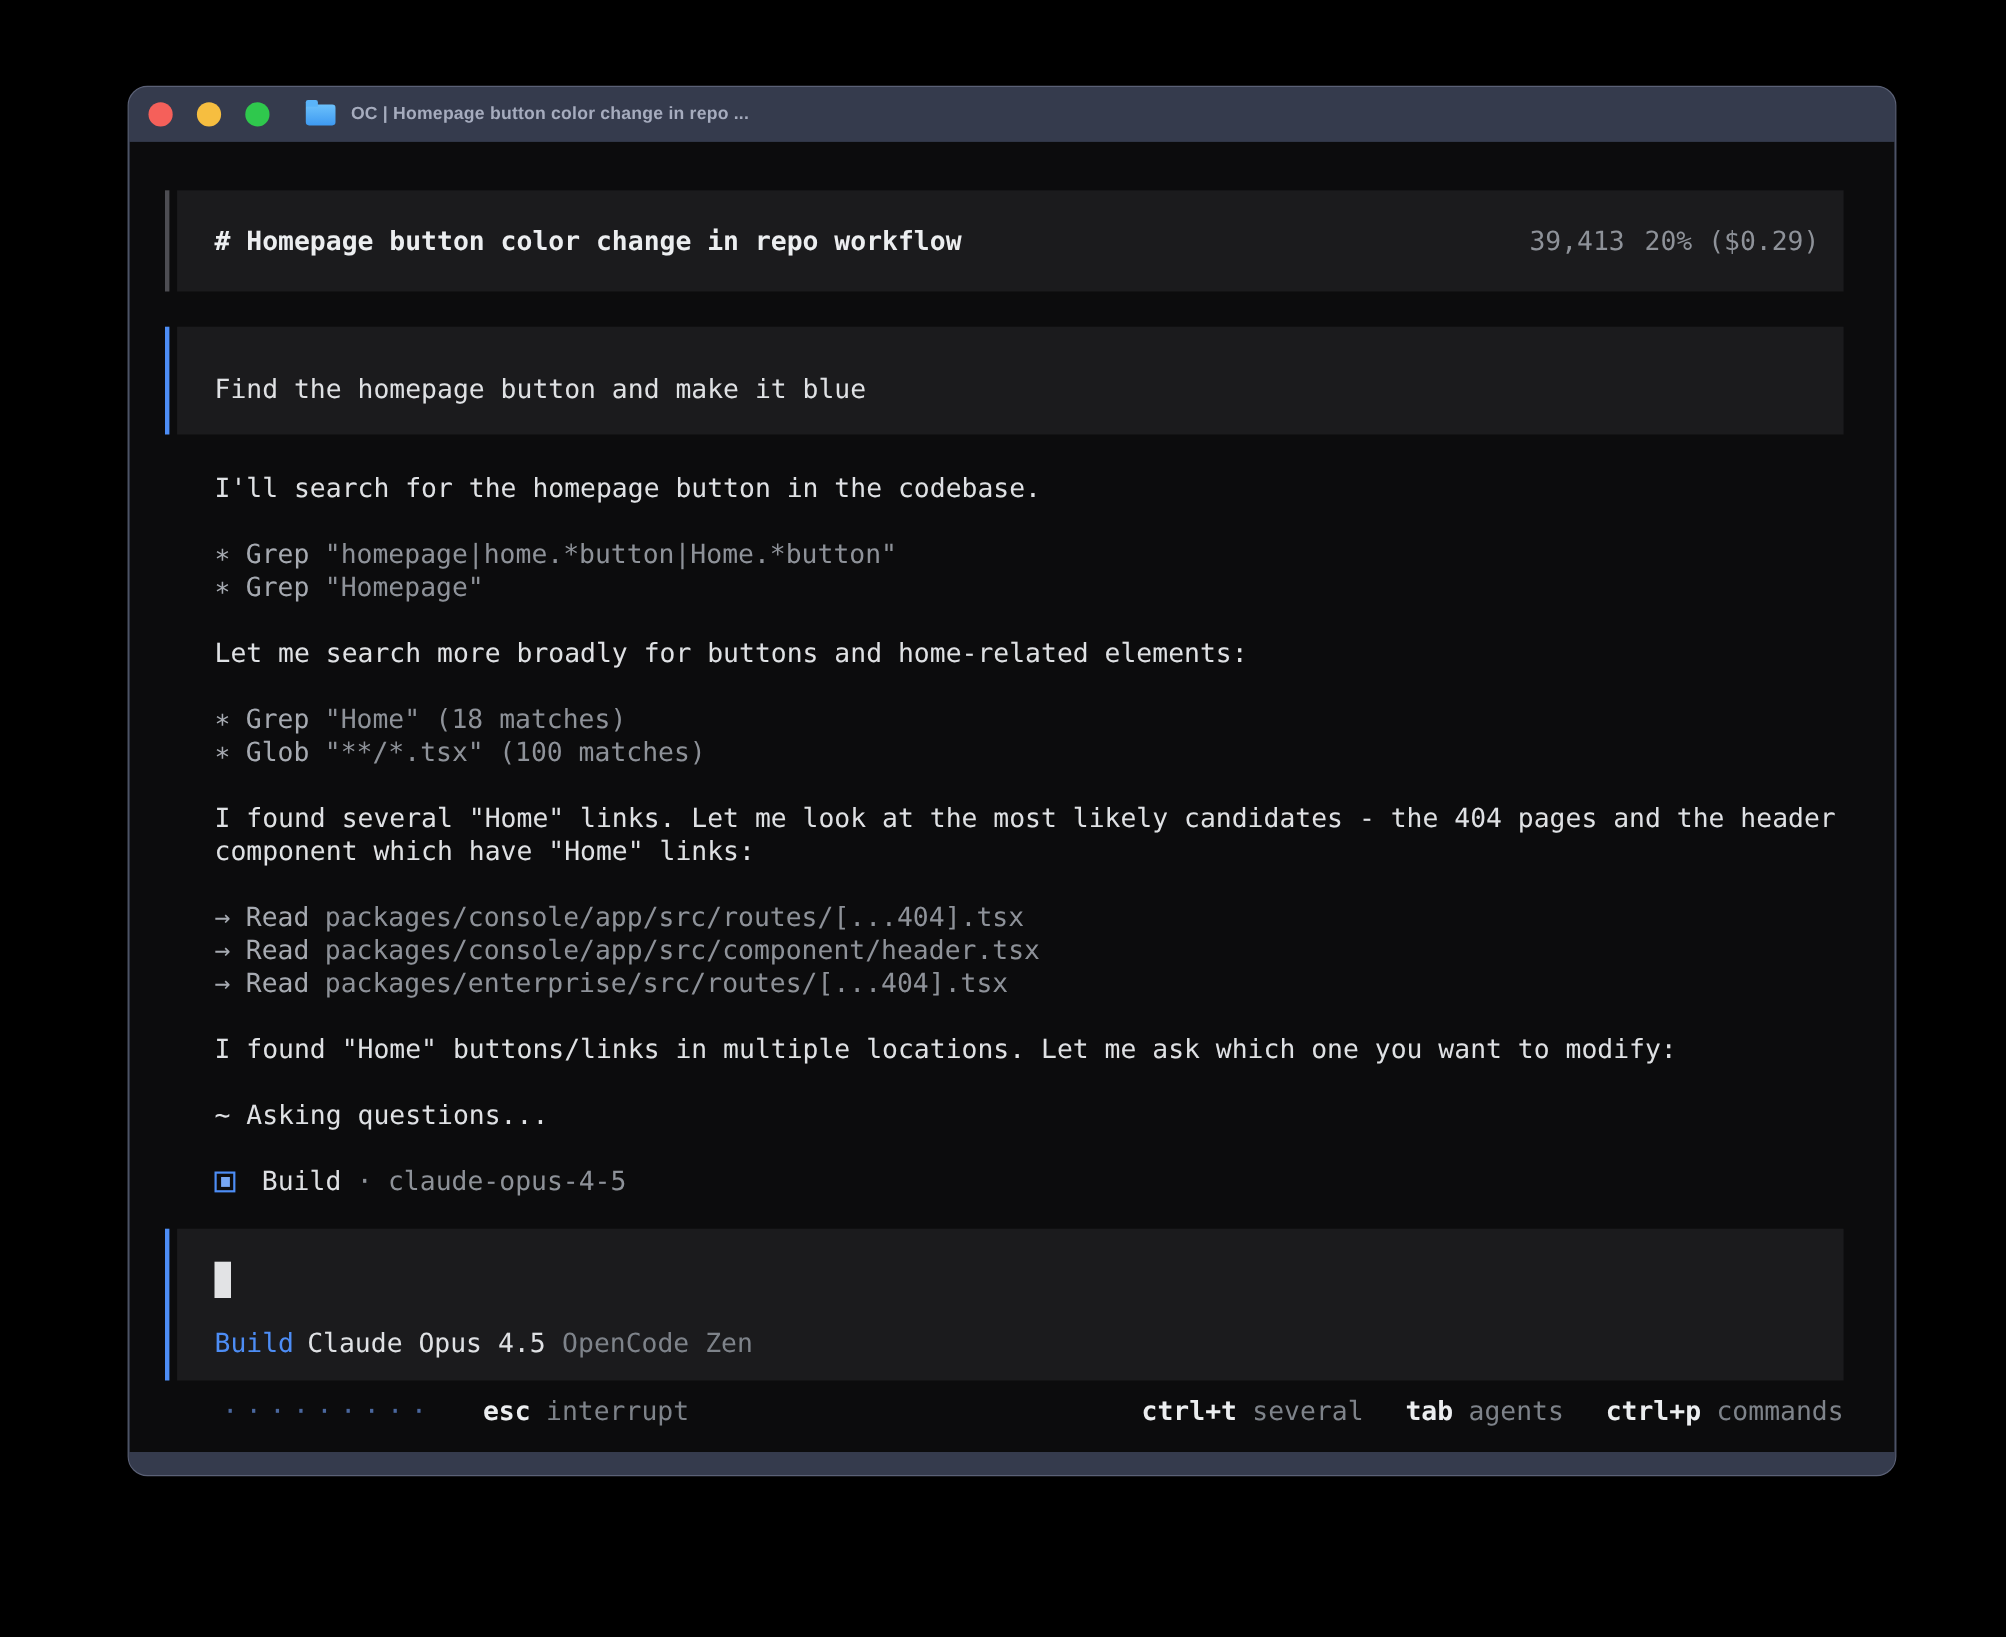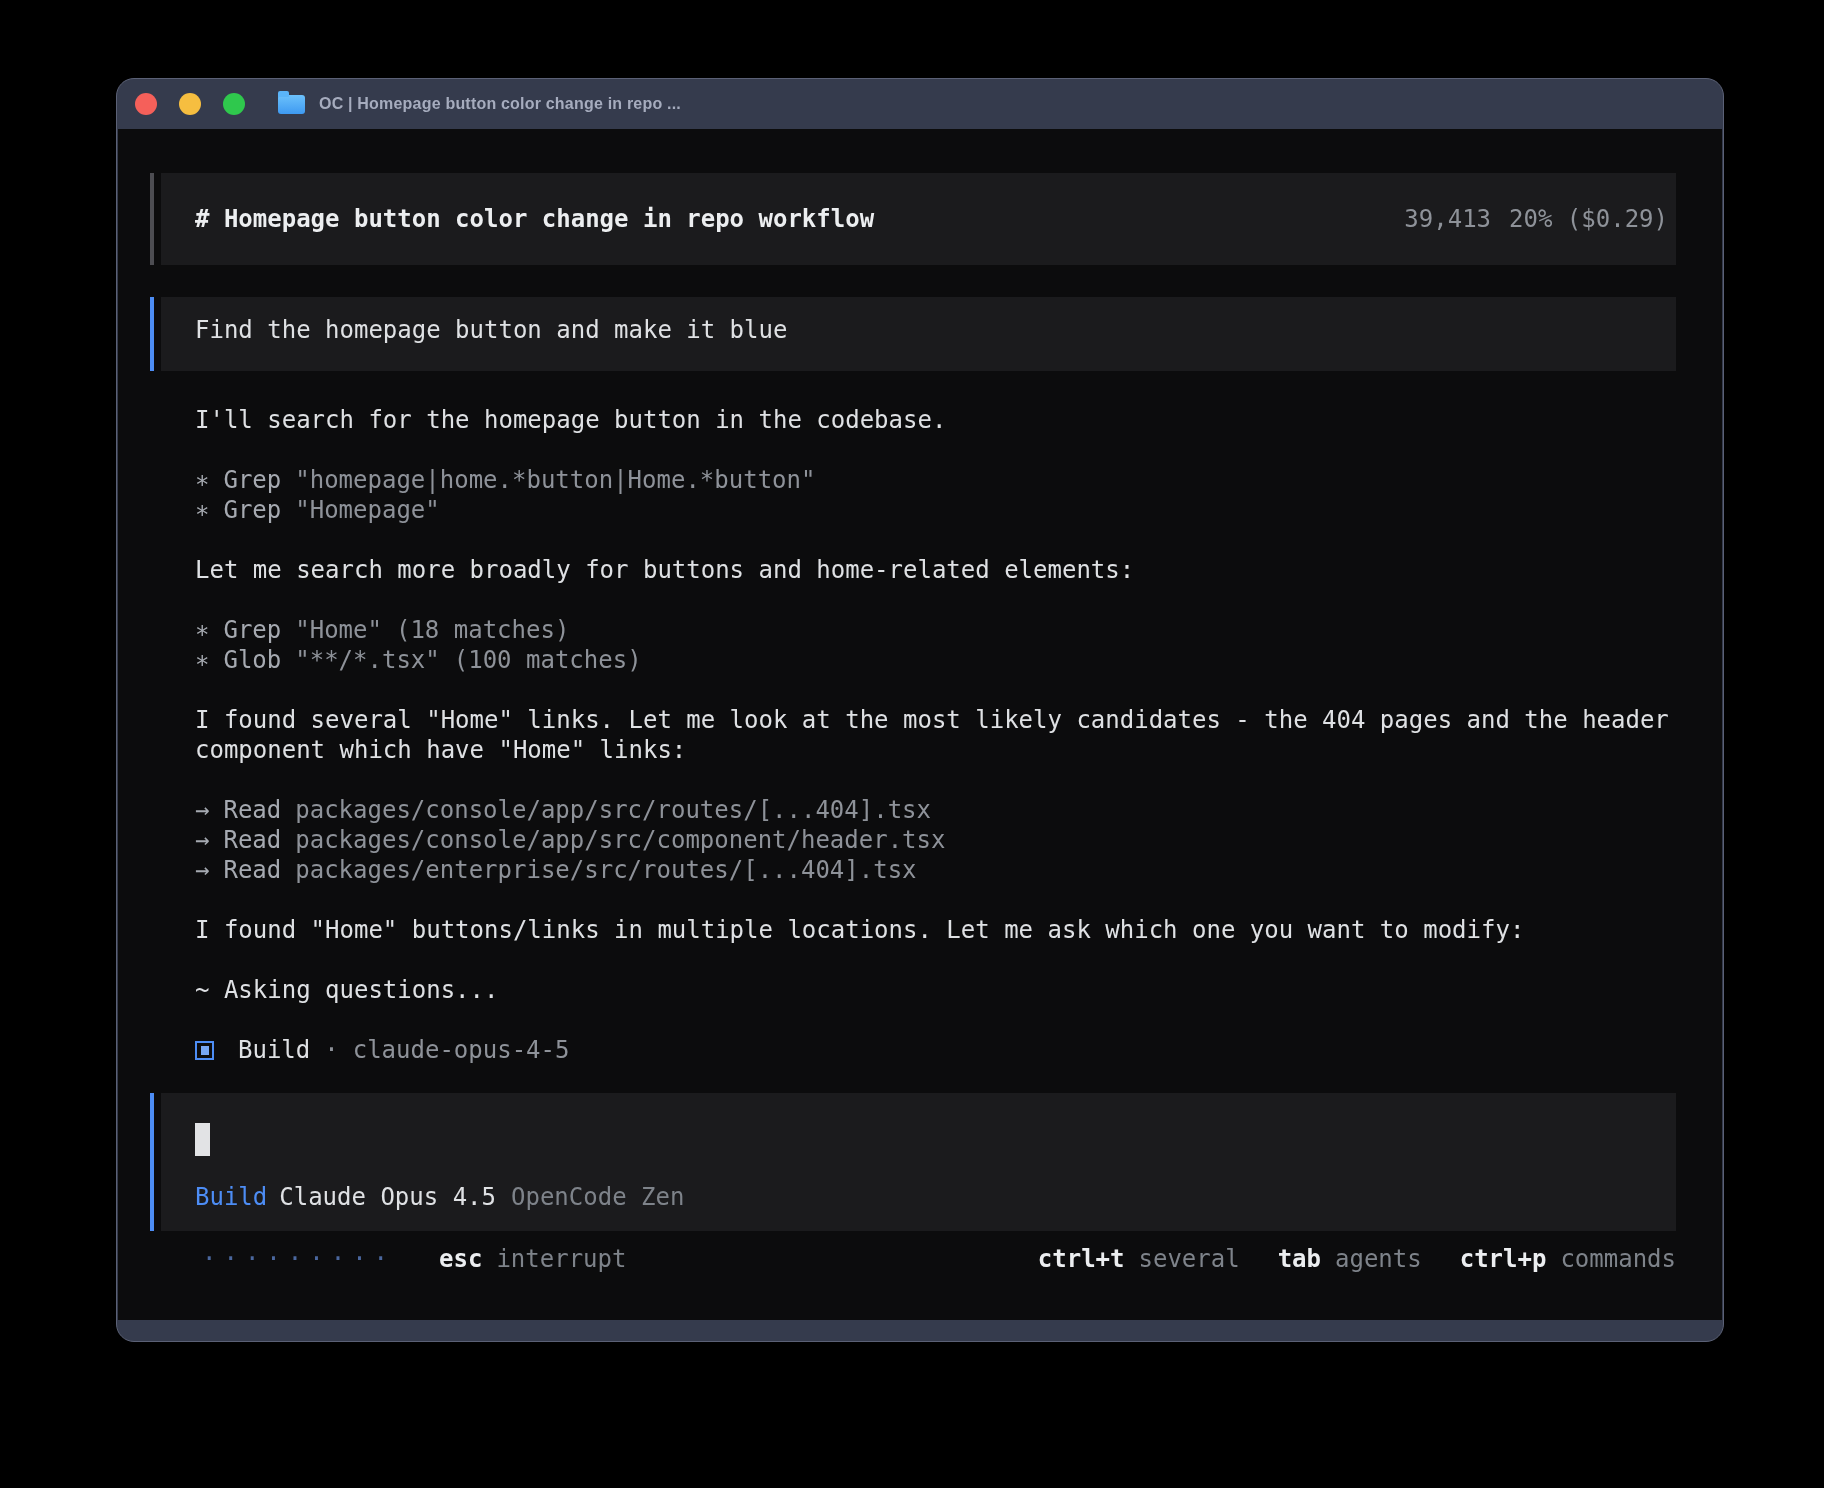--- a/index.html
+++ b/index.html
@@ -45,26 +45,26 @@
   .content{position:absolute;left:32px;right:46px;top:0}
 
   .panel{display:flex;align-items:stretch}
   .bar{flex:none;width:4px;margin-right:7px}
   .bar.gray{background:var(--header-border)}
   .bar.blue{background:var(--accent-blue)}
   .panel-body{flex:1;background:var(--panel-bg)}
 
   .session-header{margin-top:44px}
   .session-header .panel-body{display:flex;justify-content:space-between;
-    padding:31px 8px 31px 34px}
+    padding:31px 22px 31px 34px}
   .session-title{font-weight:bold;color:var(--text-bold);line-height:30px}
   .session-stats{display:flex;gap:18px;color:var(--text-muted);line-height:30px}
 
   .user-msg{margin-top:32px}
-  .user-msg .panel-body{padding:18px 22px 26px 34px;line-height:30px;color:var(--text-primary)}
+  .user-msg .panel-body{padding:42px 22px 26px 34px;line-height:30px;color:var(--text-primary)}
 
   .line{line-height:30px;padding-left:45px}
   .para{margin-top:30px}
   .para.first{margin-top:34px}
   .group{margin-top:30px}
   .tool{display:flex;gap:14px}
   .tsym{color:var(--text-tool-name)}
   .tname{color:var(--text-tool-name)}
   .targs,.tres{color:var(--text-muted)}
 

